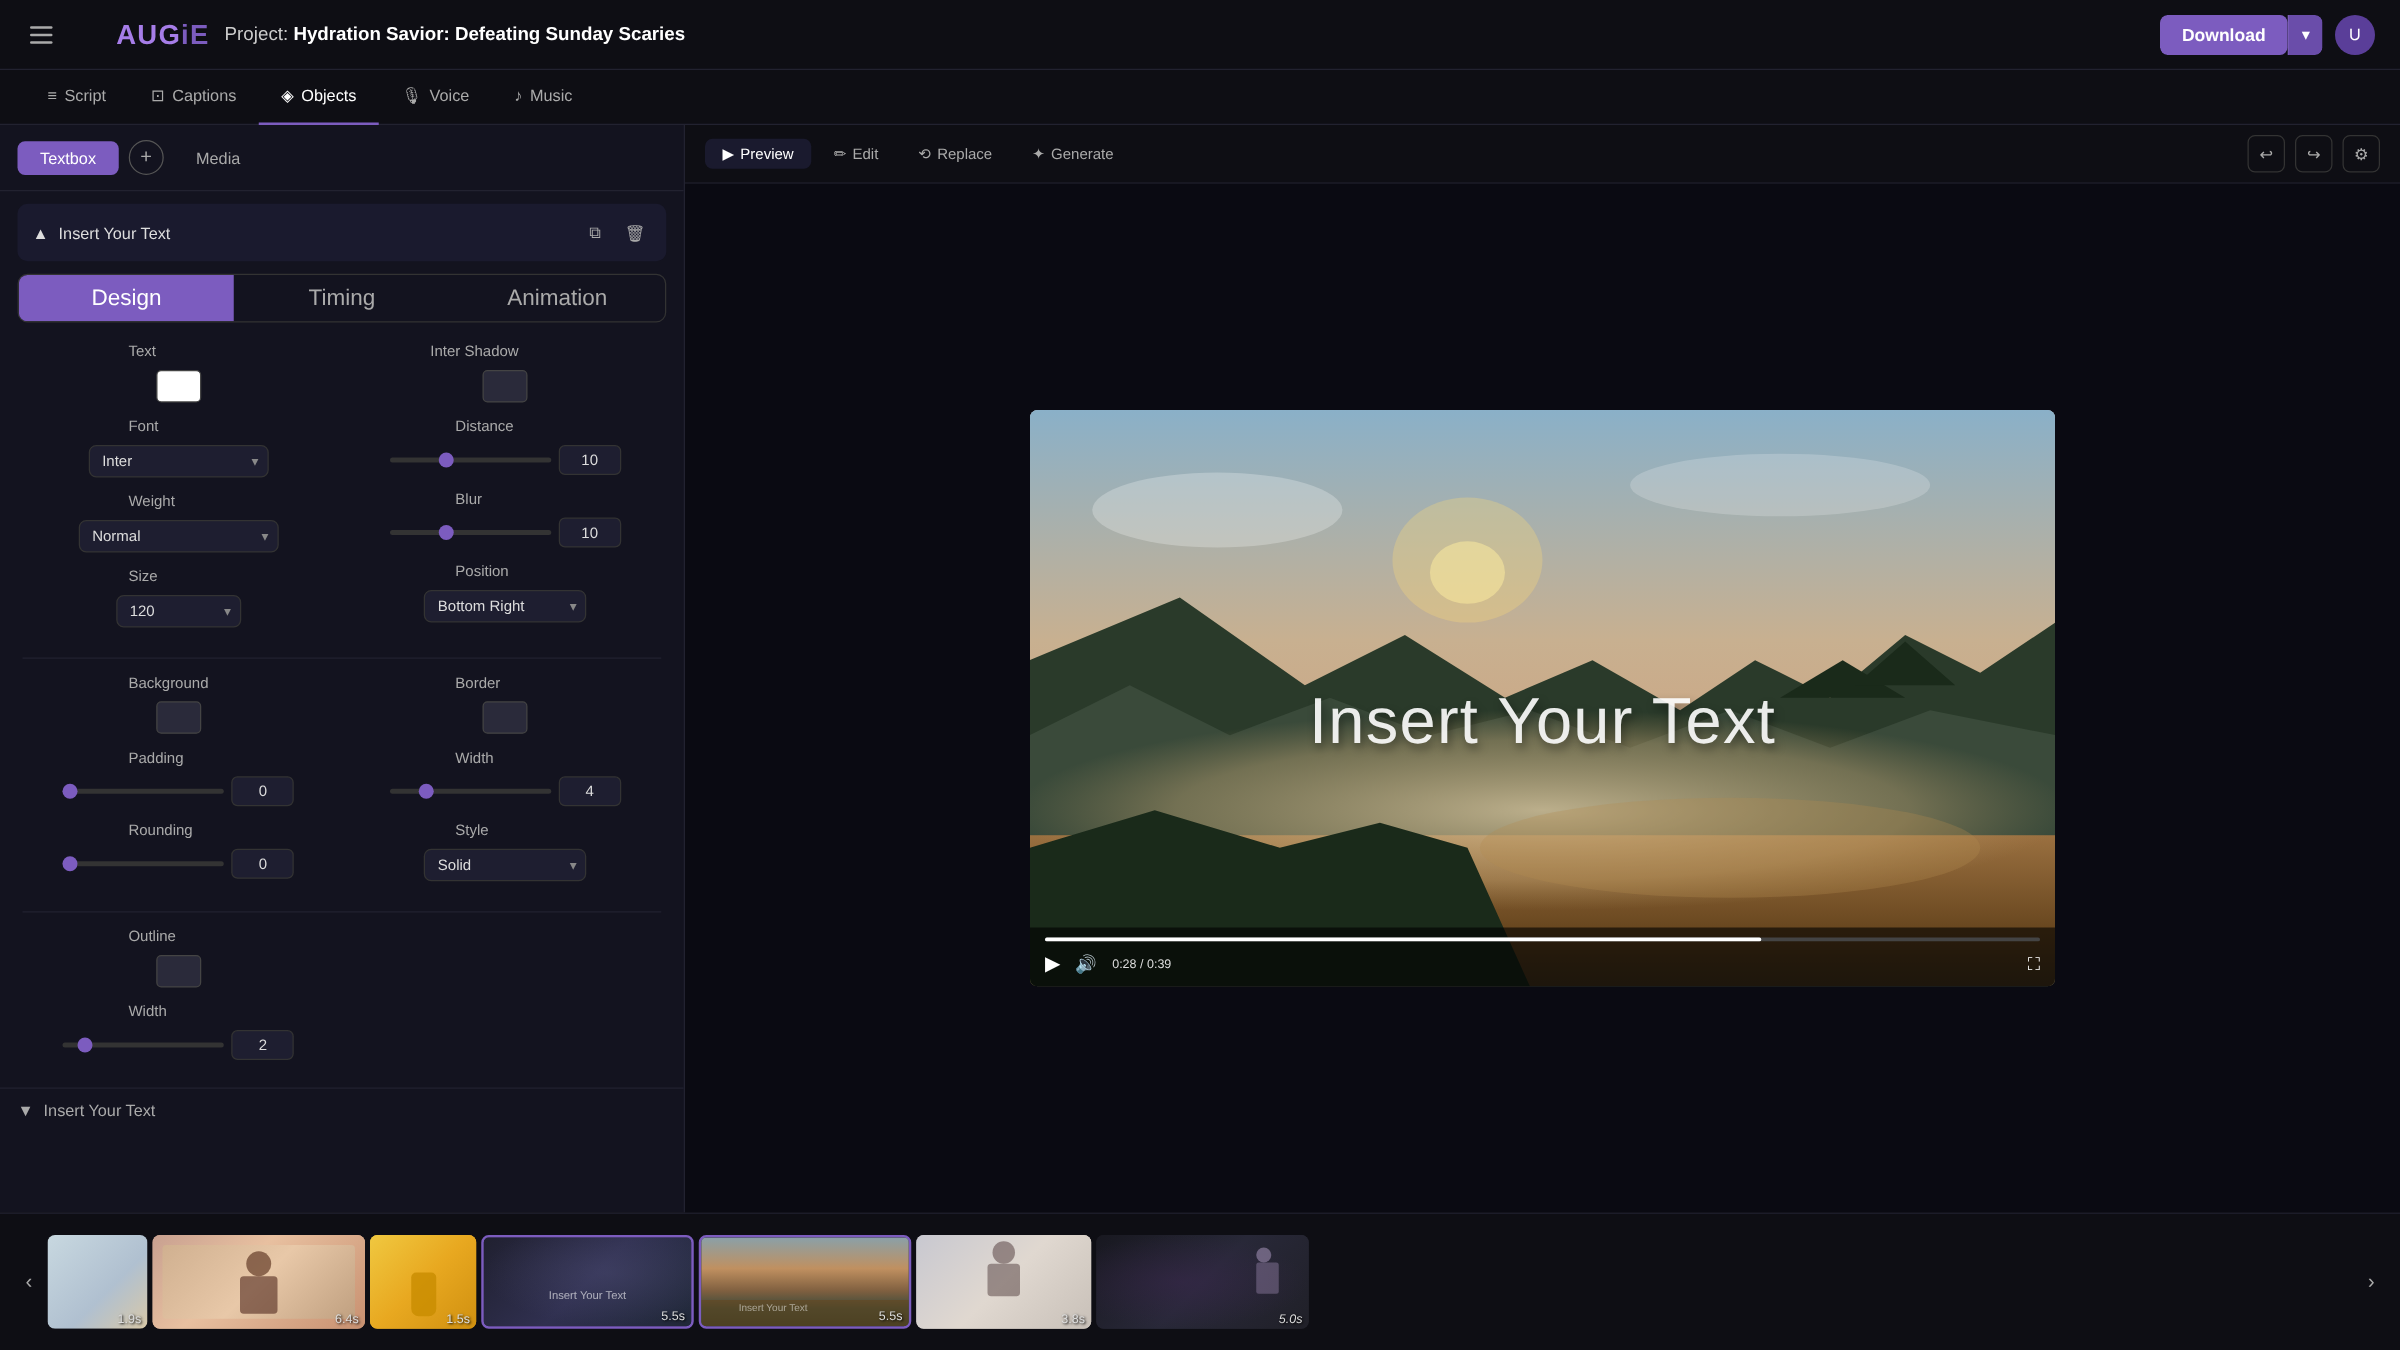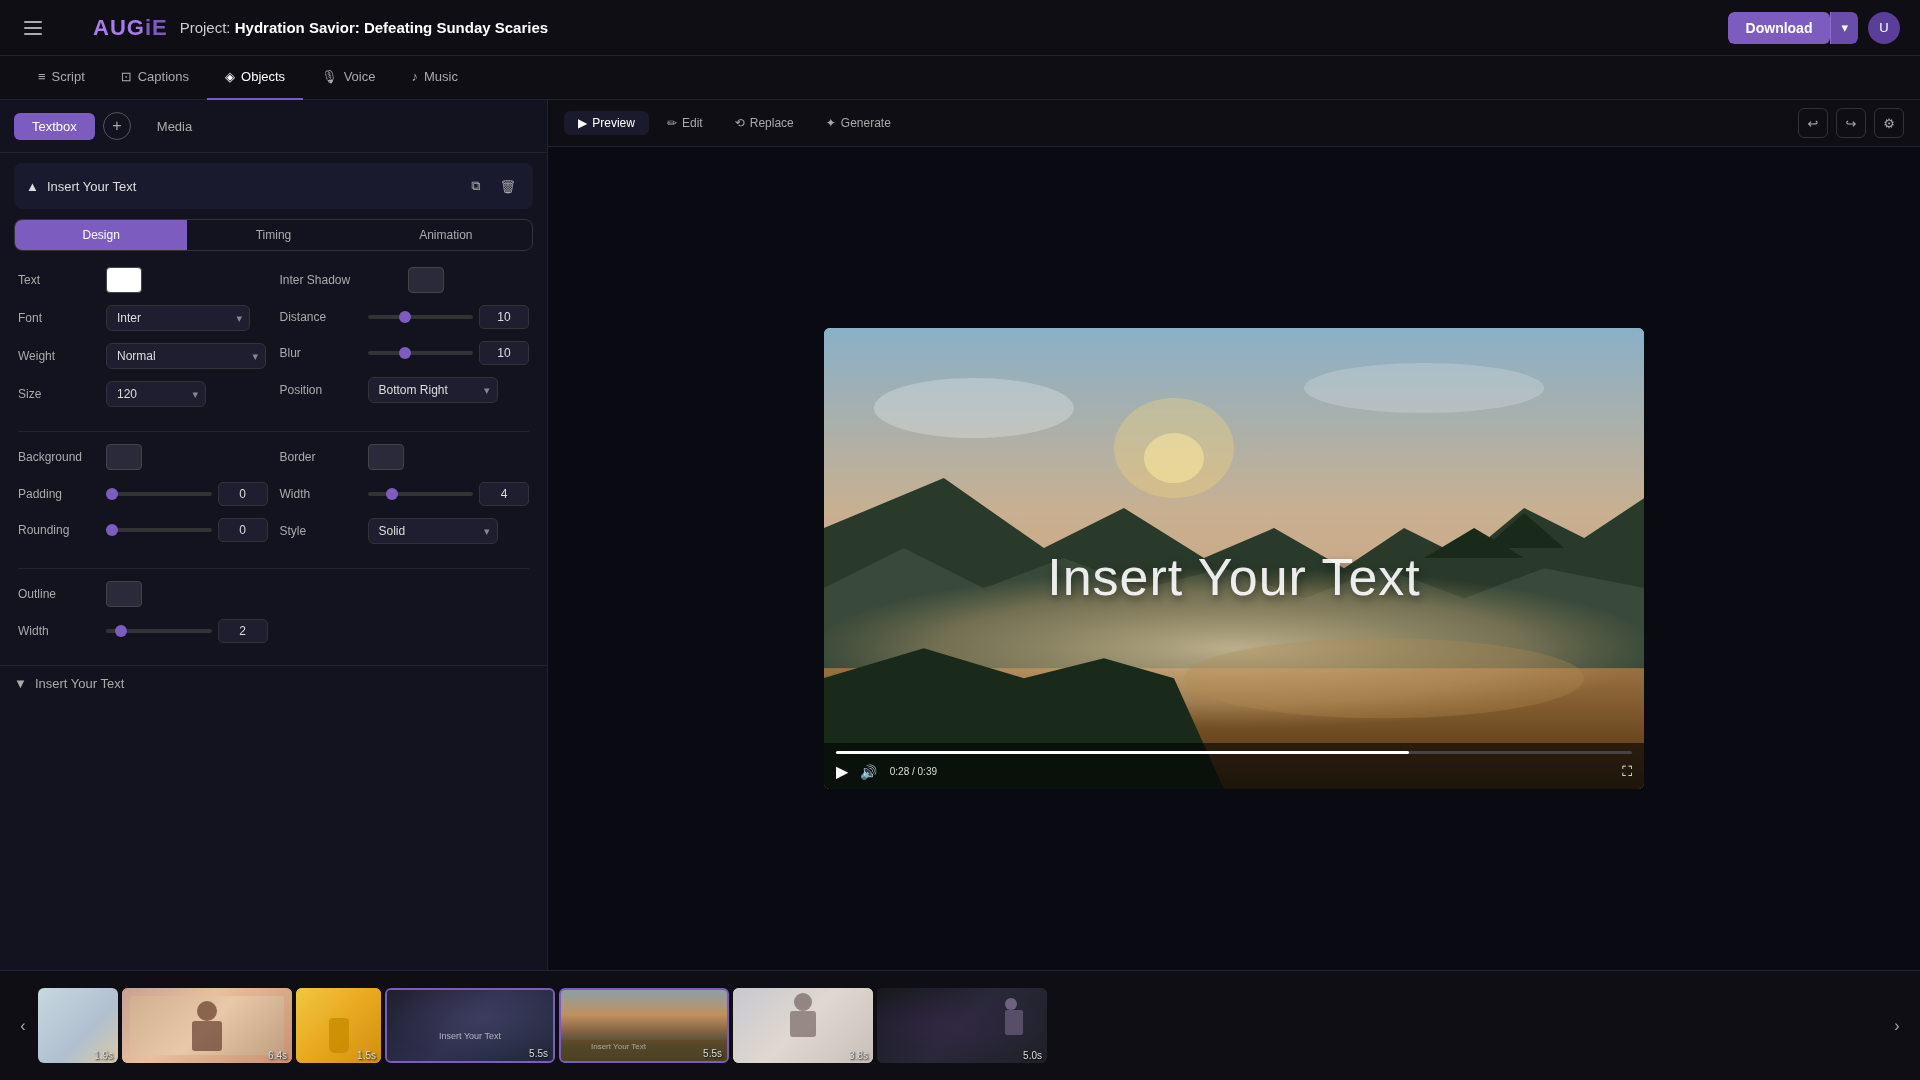--- a/index.html
+++ b/index.html
@@ -221,36 +221,37 @@
       overflow: hidden;
       border: 1px solid #333;
       margin-bottom: 16px;
     }
     .sub-tab {
       flex: 1;
       text-align: center;
       padding: 8px 0;
       cursor: pointer;
       color: #aaa;
-      font-size: 12px;
+      font-size: 18px;
     }
     .sub-tab.active {
       background: #7c5cbf;
       color: #fff;
     }
 
     
     .form-section {
       padding: 0 4px;
     }
     .form-row {
       display: flex;
       align-items: center;
       margin-bottom: 12px;
       gap: 8px;
+      flex-direction: column;
     }
     .form-label {
       width: 80px;
       color: #aaa;
       font-size: 12px;
       flex-shrink: 0;
     }
     .form-label-wide {
       width: 120px;
       color: #aaa;
@@ -553,20 +554,21 @@
       background: linear-gradient(135deg, #202030 0%, #404060 40%, #303050 100%);
     }
     .clip-bg-5 {
       background: linear-gradient(135deg, #3a4a3a 0%, #6a7a5a 40%, #4a5840 100%);
     }
     .clip-bg-6 {
       background: linear-gradient(135deg, #c0c0c8 0%, #e0d8d0 50%, #d0c8c0 100%);
     }
     .clip-bg-7 {
       background: linear-gradient(135deg, #181820 0%, #282838 50%, #202028 100%);
+      font-style: italic;
     }
 
     
     .two-col {
       display: grid;
       grid-template-columns: 1fr 1fr;
       gap: 12px;
     }
     .col-section {
       padding: 0;

